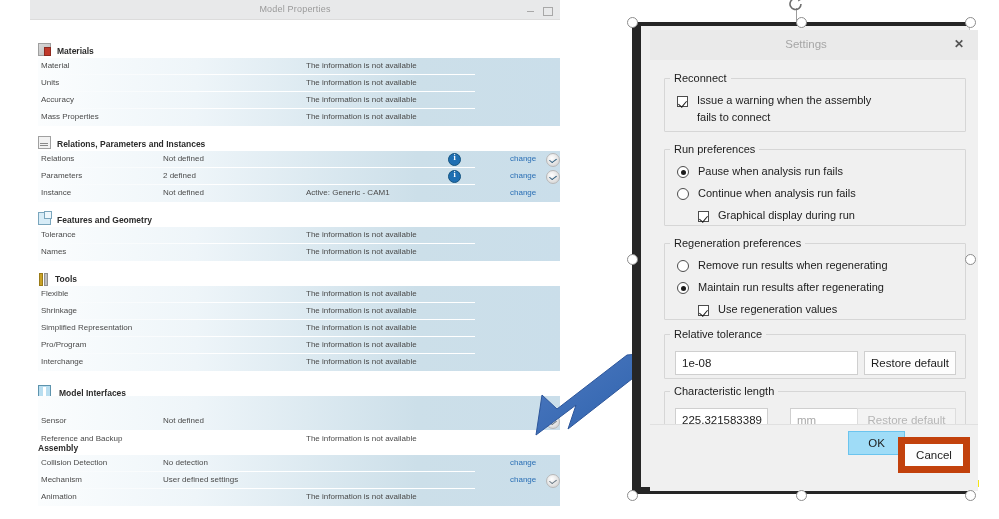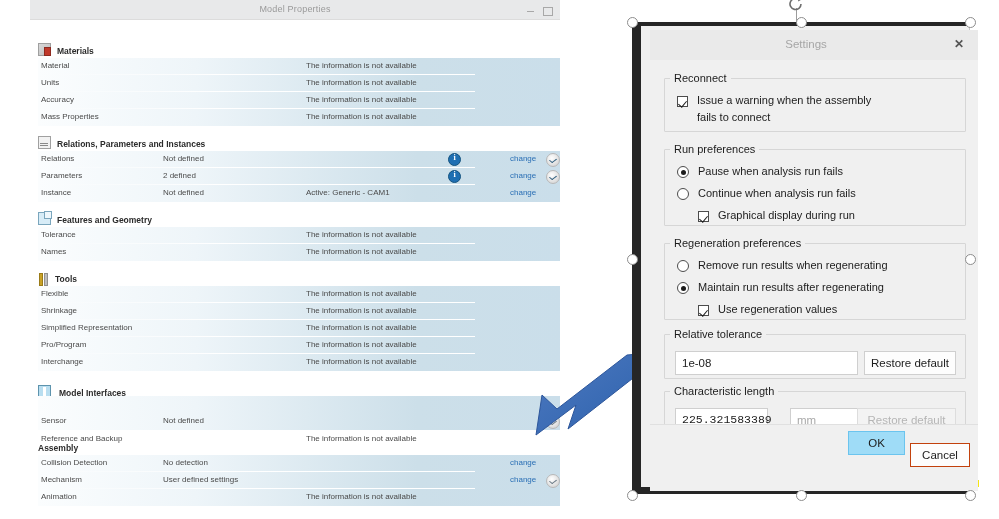--- a/index.html
+++ b/index.html
@@ -208,22 +208,22 @@
     position:absolute;left:0;right:0;bottom:0;height:33px;
     background:#f0f0f0;border-top:1px solid #e0e0e0;
   }
   #btn-ok{
     position:absolute;right:73px;top:6px;width:55px;height:22px;
     background:#9fdcf7;border:1px solid #6bc4ee;
     font-size:11.5px;color:#1c1c1c;
     display:flex;align-items:center;justify-content:center;cursor:pointer;
   }
   #btn-cancel{
-    position:absolute;right:8px;top:18px;width:58px;height:22px;
-    background:#fdfdfd;border:1px solid #c2410c;
+    position:absolute;right:8px;top:12px;width:58px;height:22px;
+    background:#fdfdfd;border:7px solid #c2410c;
     font-size:11.5px;color:#1c1c1c;
     display:flex;align-items:center;justify-content:center;cursor:pointer;
   }
 </style>
 </head>
 <body>
 
 <div id="mp-window">
 
   <div id="mp-titlebar">
@@ -427,21 +427,21 @@
         </fieldset>
 
         <fieldset class="grp" style="left:14px;top:268px;width:300px;height:49px;">
           <legend>Relative tolerance</legend>
           <div class="tfield" style="left:10px;top:11px;width:183px;height:24px;">1e-08</div>
           <div class="btn" style="left:199px;top:11px;width:92px;height:24px;">Restore default</div>
         </fieldset>
 
         <fieldset class="grp" style="left:14px;top:325px;width:300px;height:49px;">
           <legend>Characteristic length</legend>
-          <div class="tfield" style="left:10px;top:11px;width:93px;height:24px;font-family:Liberation Mono, monospace;">225.321583389</div>
+          <div class="tfield" style="left:10px;top:11px;width:93px;height:24px;">225.321583389</div>
           <div class="tfield muted" style="left:125px;top:11px;width:84px;height:24px;">mm</div>
           <div class="btn disabled" style="left:192px;top:11px;width:99px;height:24px;">Restore default</div>
         </fieldset>
 
         <div id="dlg-footer">
           <div id="btn-ok">OK</div>
           <div id="btn-cancel">Cancel</div>
         </div>
 
       </div>

